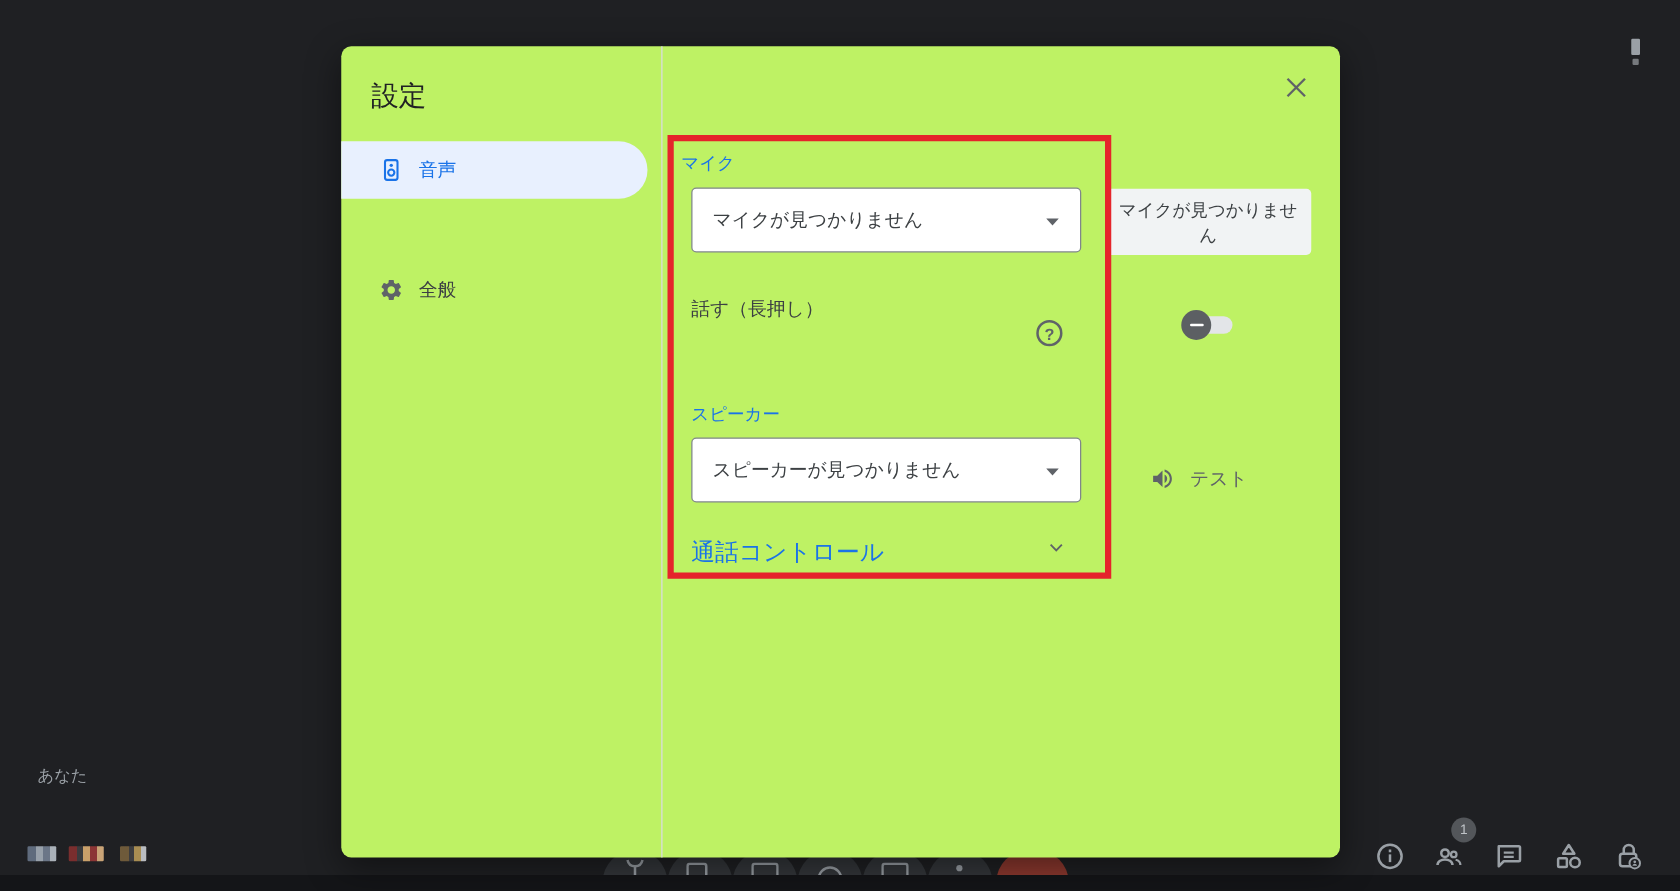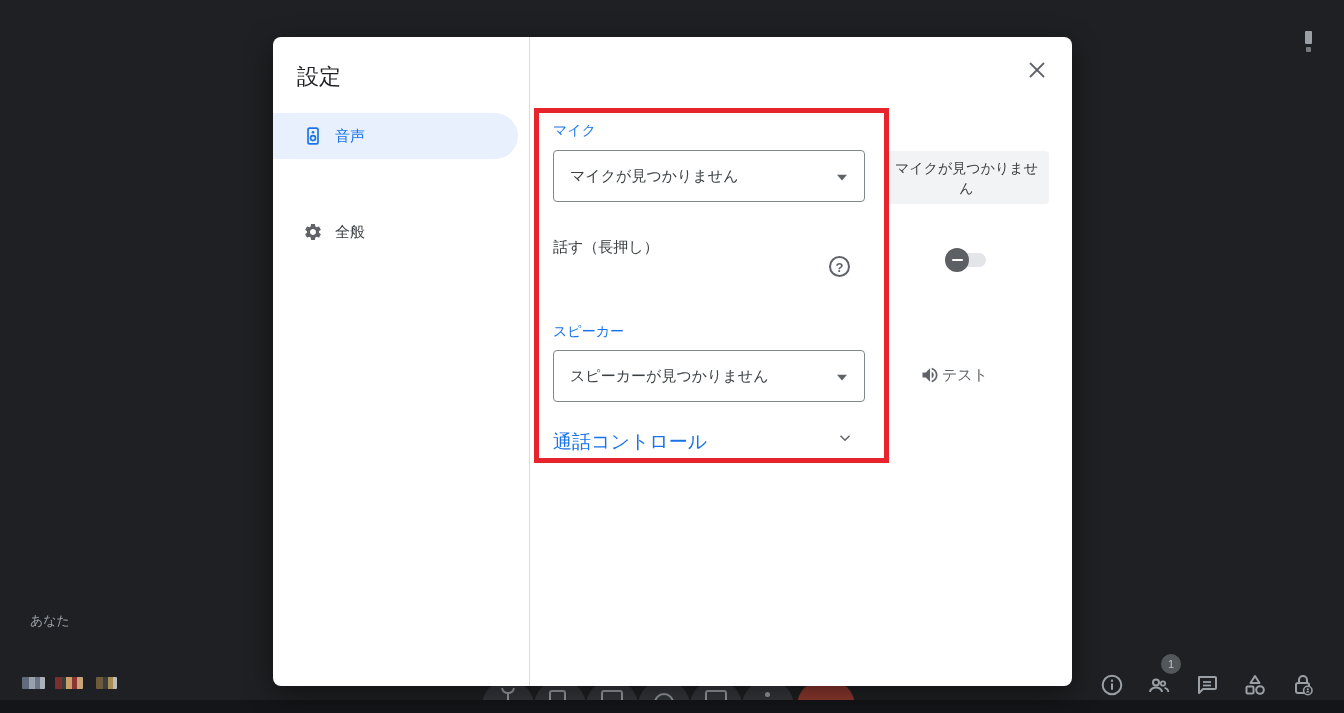--- a/index.html
+++ b/index.html
@@ -32,21 +32,21 @@
   .br-icon { top:673px; width:24px; height:24px; z-index:4; cursor:pointer; }
   .badge {
     left:1161px; top:654px; width:20px; height:20px; border-radius:50%;
     background:#53565a; color:#bfc3c7; font-size:11px; line-height:20px;
     text-align:center; z-index:5;
   }
 
   
   .dialog {
     left:273px; top:37px; width:799px; height:649px;
-    background:#ffffff; border-radius:8px; z-index:10;
+    background:#bef264; border-radius:8px; z-index:10;
     box-shadow:0 8px 28px rgba(0,0,0,.45);
   }
   .dialog-title { left:24px; top:25px; font-size:22px; color:#202124; }
   .close-btn { left:750px; top:19px; width:28px; height:28px; cursor:pointer; display:flex; align-items:center; justify-content:center; }
   .divider { left:256px; top:0; width:1px; height:649px; background:#dadce0; }
 
   .side-item { left:0; height:46px; width:245px; display:flex; align-items:center; cursor:pointer; }
   .side-item .ic { position:absolute; left:30px; width:20px; height:20px; }
   .side-item .lbl { position:absolute; left:62px; font-size:15px; color:#3c4043; }
   .side-item.selected { background:#e8f0fe; border-radius:0 23px 23px 0; }
@@ -74,21 +74,21 @@
   }
   .status-box span { font-size:14px; line-height:20px; color:#3c4043; width:150px; word-break:break-all; }
 
   .toggle-track { left:676px; top:216px; width:37px; height:14px; border-radius:7px; background:#e3e5e8; cursor:pointer; }
   .toggle-knob {
     left:672px; top:211px; width:24px; height:24px; border-radius:50%; background:#5c5f63;
     display:flex; align-items:center; justify-content:center; cursor:pointer;
   }
   .toggle-knob .minus { width:11px; height:2px; background:#fff; border-radius:1px; }
 
-  .test-btn { left:647px; top:328px; display:flex; align-items:center; gap:2px; cursor:pointer; }
+  .test-btn { left:647px; top:336px; display:flex; align-items:center; gap:12px; cursor:pointer; }
   .test-btn .t-lbl { font-size:15px; color:#5f6368; }
 
   
   .annotation {
     left:534px; top:108px; width:355px; height:355px;
     border:5px solid #e5242b; z-index:50; pointer-events:none;
   }
 </style>
 </head>
 <body>
@@ -179,21 +179,21 @@
       </svg>
     <span class="lbl">音声</span>
   </div>
   <div class="abs side-item" style="top:172px">
     <svg class="ic" viewBox="0 0 24 24">
         <path fill="#5f6368" d="M19.14 12.94c.04-.3.06-.61.06-.94 0-.32-.02-.64-.07-.94l2.03-1.58c.18-.14.23-.41.12-.61l-1.92-3.32c-.12-.22-.37-.29-.59-.22l-2.39.96c-.5-.38-1.03-.7-1.62-.94l-.36-2.54c-.04-.24-.24-.41-.48-.41h-3.84c-.24 0-.43.17-.47.41l-.36 2.54c-.59.24-1.13.57-1.62.94l-2.39-.96c-.22-.08-.47 0-.59.22L2.74 8.87c-.12.21-.08.47.12.61l2.03 1.58c-.05.3-.09.63-.09.94s.02.64.07.94l-2.03 1.58c-.18.14-.23.41-.12.61l1.92 3.32c.12.22.37.29.59.22l2.39-.96c.5.38 1.03.7 1.62.94l.36 2.54c.05.24.24.41.48.41h3.84c.24 0 .44-.17.47-.41l.36-2.54c.59-.24 1.13-.56 1.62-.94l2.39.96c.22.08.47 0 .59-.22l1.92-3.32c.12-.22.07-.47-.12-.61l-2.01-1.58zM12 15.6c-1.98 0-3.6-1.62-3.6-3.6s1.62-3.6 3.6-3.6 3.6 1.62 3.6 3.6-1.62 3.6-3.6 3.6z"></path>
       </svg>
     <span class="lbl">全般</span>
   </div>
 
-  <div class="abs section-label" style="left:280px;top:85px">マイク</div>
+  <div class="abs section-label" style="left:272px;top:85px">マイク</div>
   <div class="abs select-box" style="left:280px;top:113px">
     <span class="val">マイクが見つかりません</span>
     <svg class="arrow" width="12" height="7" viewBox="0 0 12 7">
         <path d="M1 .8h10L6 6.4z" fill="#5f6368"></path>
       </svg>
   </div>
 
   <div class="abs ptt-title" style="left:280px;top:193px">話す（長押し）</div>
   <div class="abs help-circle" style="left:556px;top:219px">?</div>
 

